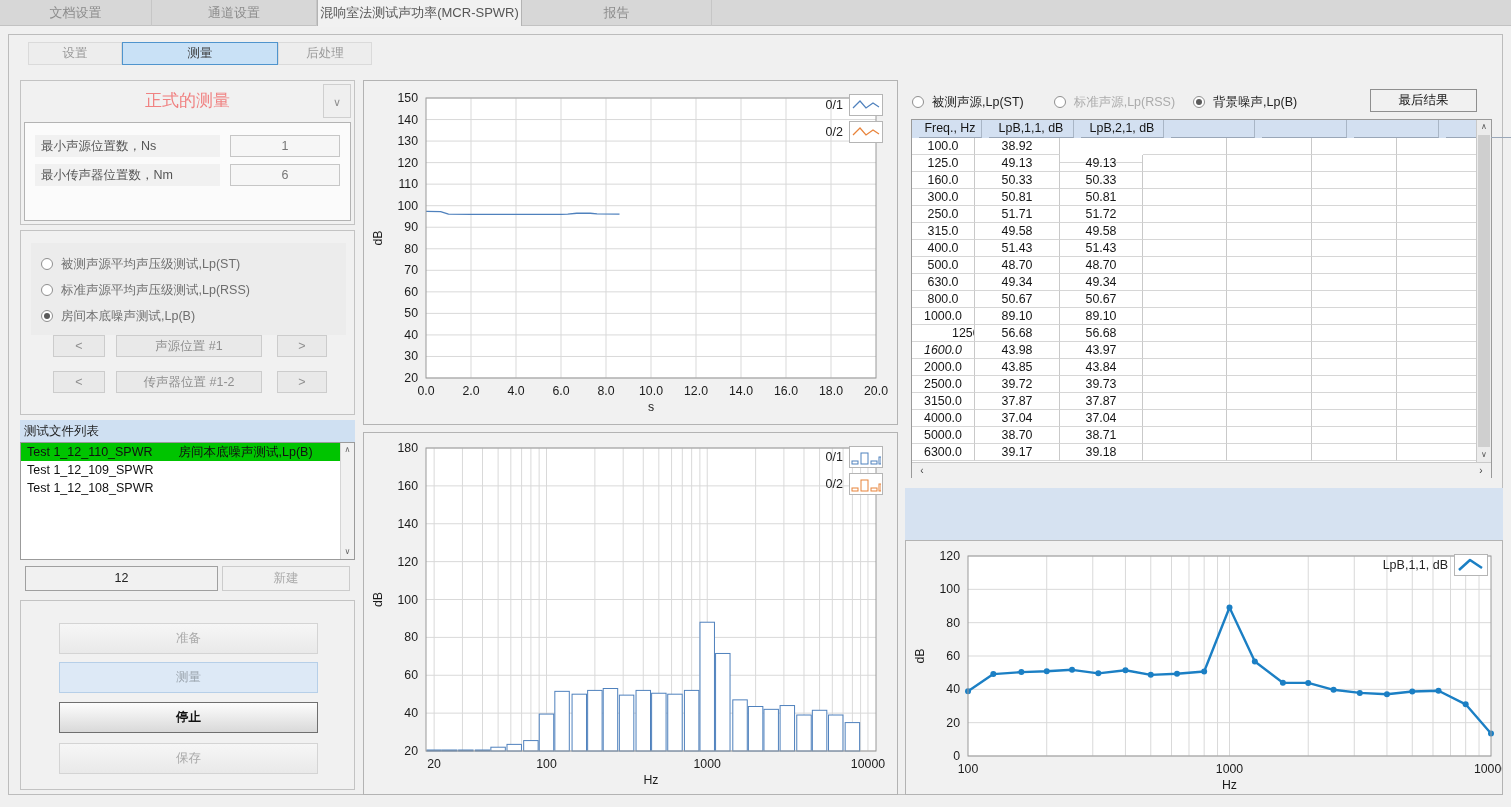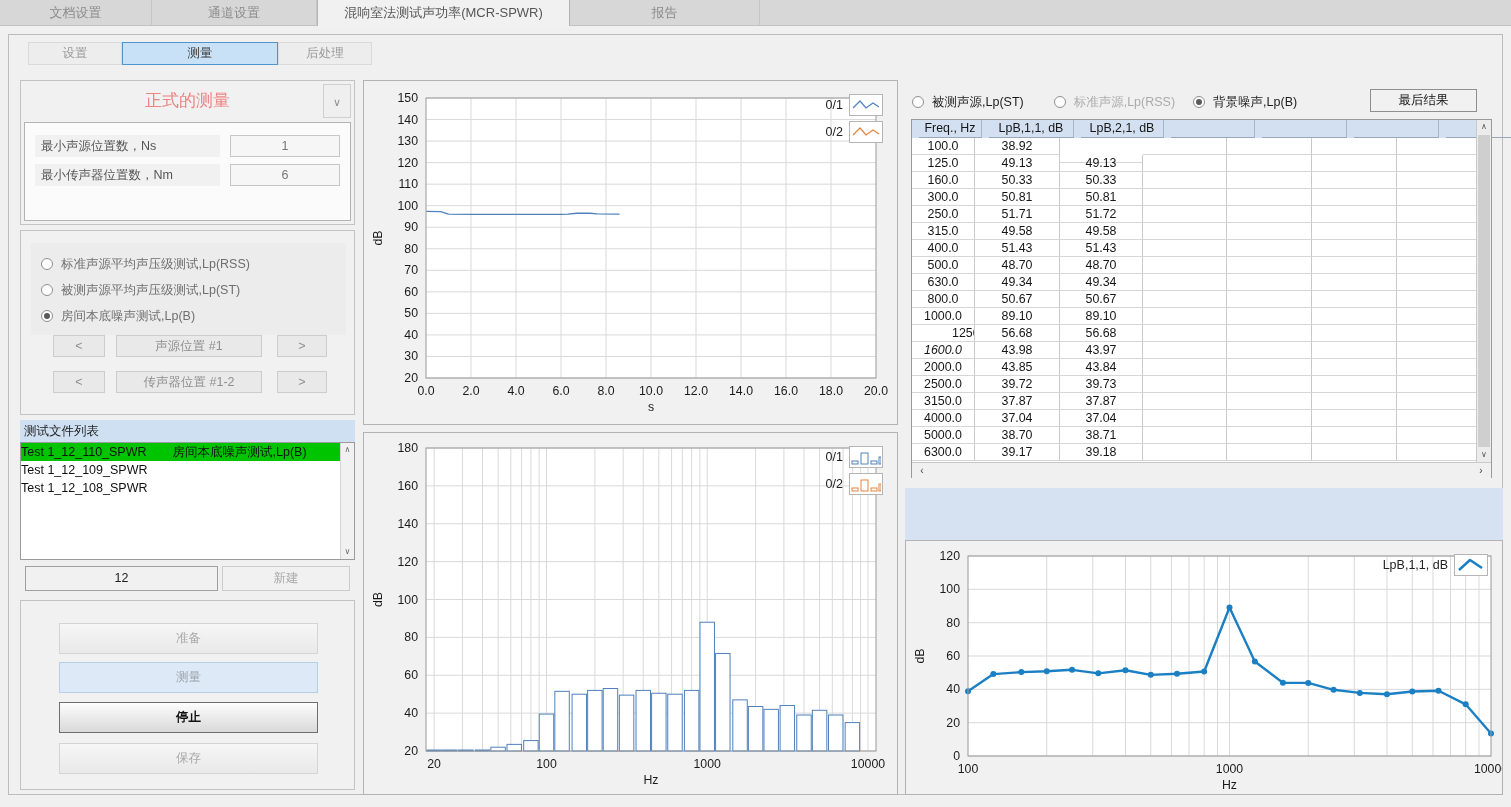--- a/index.html
+++ b/index.html
@@ -6,21 +6,21 @@
   html,body { width:1511px; height:807px; background:#f0f0f0;
     font-family:"Liberation Sans","DejaVu Sans",sans-serif; font-size:12.5px; color:#222;
     position:relative; overflow:hidden; }
 
   
   #tabbar { position:absolute; left:0; top:0; width:1511px; height:26px; background:#d7d7d7;
     border-bottom:1px solid #c2c2c2; display:flex; }
   .tab { height:26px; display:flex; align-items:center; justify-content:center;
     color:#8c8c8c; font-size:13px; border-right:1px solid #c6c6c6; cursor:default; }
   .tab:nth-child(1){ width:152px; } .tab:nth-child(2){ width:165px; }
-  .tab:nth-child(3){ width:253px; } .tab:nth-child(4){ width:190px; }
+  .tab:nth-child(3){ width:205px; } .tab:nth-child(4){ width:190px; }
   .tab.active { background:#f1f1f1; color:#565656; border-left:1px solid #b3b3b3;
     border-right:1px solid #b3b3b3; box-shadow:0 1px 0 #f1f1f1; }
 
   #main-border { position:absolute; left:8px; top:34px; width:1495px; height:761px;
     border:1px solid #bcbcbc; }
 
   
   #subtabs { position:absolute; left:28px; top:42px; display:flex; }
   .subtab { height:23px; display:flex; align-items:center; justify-content:center;
     background:#ededed; border:1px solid #dadada; color:#9a9a9a; }
@@ -60,21 +60,21 @@
     border:1px solid #cccccc; color:#8f8f8f; text-align:center; line-height:20px; }
   .pos-row .prev { left:0; width:52px; }
   .pos-row .mid  { left:63px; width:146px; }
   .pos-row .next { left:224px; width:50px; }
   #pos-row-1 { top:104px; } #pos-row-2 { top:140px; }
 
   #file-header { position:absolute; left:20px; top:420px; width:335px; height:22px;
     background:#cfe0f2; line-height:22px; padding-left:4px; color:#1d1d1d; }
   #file-list { position:absolute; left:20px; top:442px; width:335px; height:118px;
     border:1px solid #9b9b9b; background:#fff; }
-  .fl-item { height:18px; line-height:18px; padding-left:0; white-space:nowrap;
+  .fl-item { height:18px; line-height:18px; padding-left:6px; white-space:nowrap;
     color:#111; width:319px; overflow:hidden; }
   .fl-item.sel { background:#00c400; }
   .fl-suffix { margin-left:26px; }
   .vscroll { position:absolute; right:0; top:0; bottom:0; width:14px; background:#f1f1f1;
     border-left:1px solid #d5d5d5; }
   .vscroll .arr { position:absolute; left:0; width:13px; height:14px; text-align:center;
     font-size:8px; color:#666; line-height:14px; }
   .vscroll .arr.up { top:0; } .vscroll .arr.dn { bottom:0; }
 
   #btn-count { position:absolute; left:25px; top:566px; width:193px; height:25px;
@@ -179,25 +179,25 @@
       <div class="flabel">最小传声器位置数，Nm</div>
       <div class="fvalue">6</div>
     </div>
   </div>
 </div>
 
 <div class="panel" id="panel-radio">
   <div id="radio-box">
     <div class="radio-row">
       <span class="radio"></span>
-      <span class="radio-label">标准声源平均声压级测试,Lp(RSS)</span>
+      <span class="radio-label">被测声源平均声压级测试,Lp(ST)</span>
     </div>
     <div class="radio-row">
       <span class="radio"></span>
-      <span class="radio-label">被测声源平均声压级测试,Lp(ST)</span>
+      <span class="radio-label">标准声源平均声压级测试,Lp(RSS)</span>
     </div>
     <div class="radio-row">
       <span class="radio checked"></span>
       <span class="radio-label">房间本底噪声测试,Lp(B)</span>
     </div>
   </div>
   <div class="pos-row" id="pos-row-1">
     <div class="nav prev">&lt;</div>
     <div class="mid">声源位置 #1</div>
     <div class="nav next">&gt;</div>

